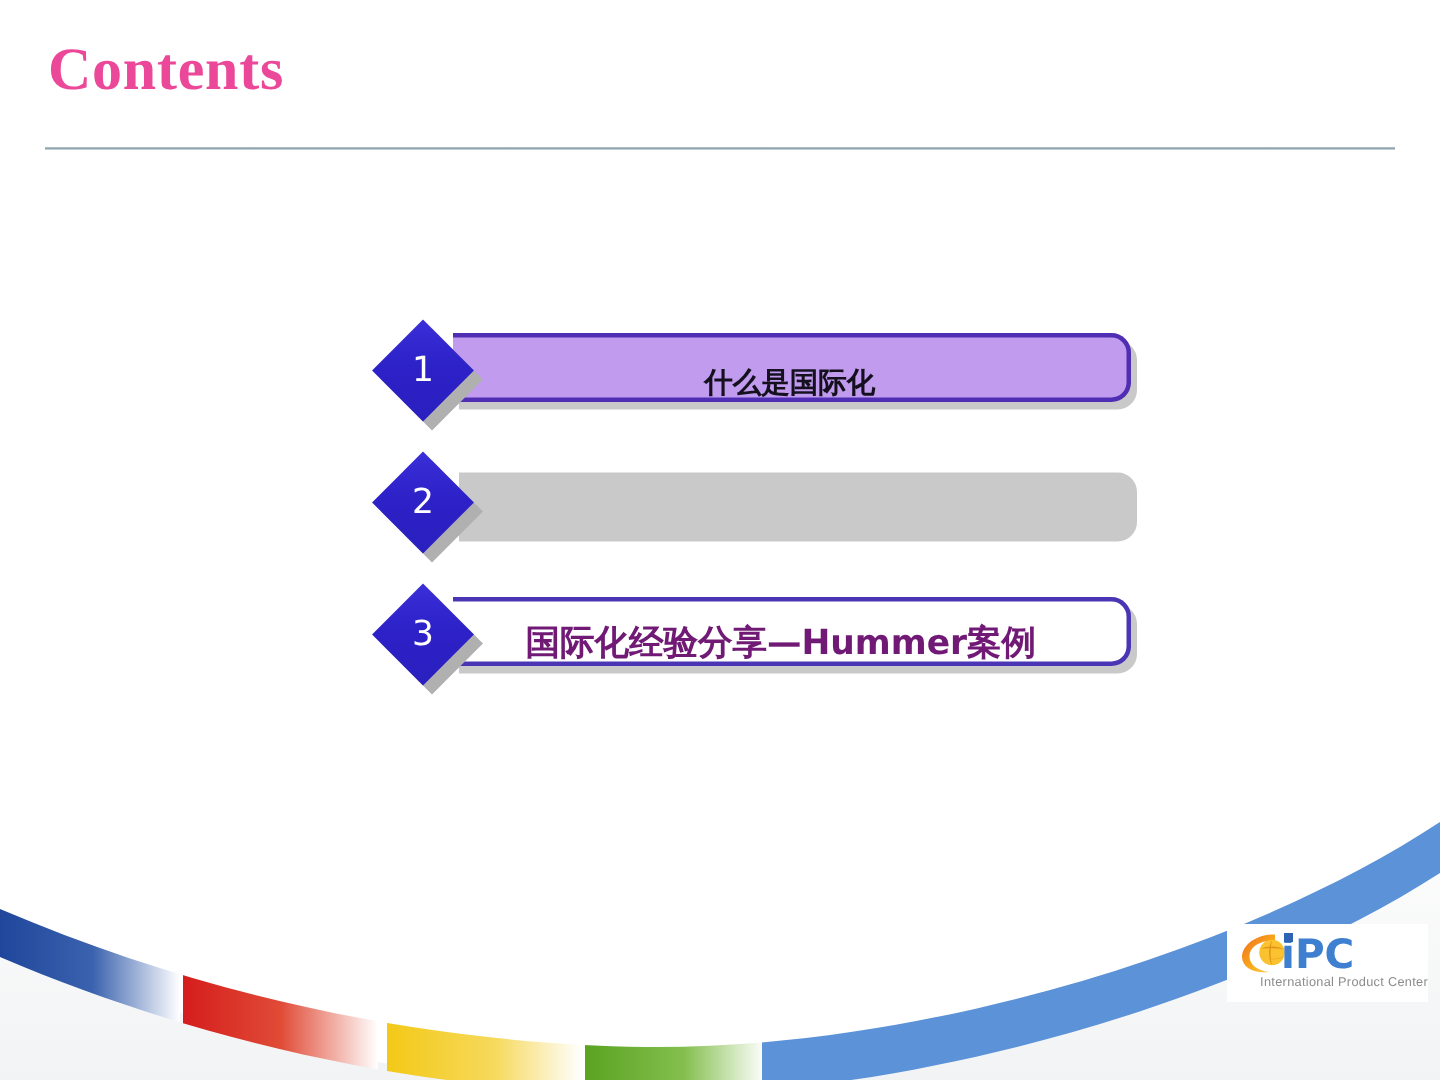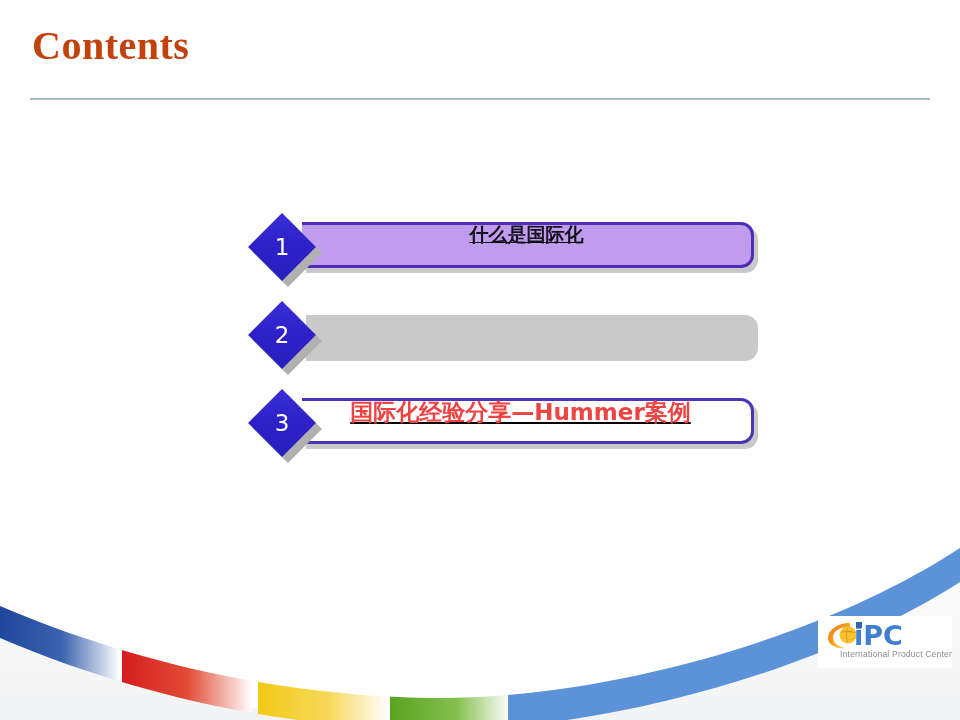--- a/index.html
+++ b/index.html
@@ -27,21 +27,21 @@
     height: 110px;
   }
   #page-title {
     position: absolute;
     left: 32px;
     top: 22px;
     font-family: "Liberation Serif", "DejaVu Serif", serif;
     font-weight: bold;
     font-size: 40px;
     line-height: 48px;
-    color: #c2410c;
+    color: #ec4899;
     letter-spacing: 0.5px;
     white-space: nowrap;
   }
   #title-rule {
     position: absolute;
     left: 30px;
     top: 98px;
     width: 900px;
     height: 2px;
     background: linear-gradient(to bottom, #b7c6cc 0%, #8ea3ac 55%, #dfe6e9 100%);
@@ -75,39 +75,38 @@
     left: 54px;
     top: 22px;
     width: 452px;
     height: 46px;
     box-sizing: border-box;
     border: 3px solid #4a35b4;
     border-left: none;
     border-radius: 0 13px 13px 0;
     background: #ffffff;
     display: flex;
-    align-items: flex-start;
+    align-items: flex-end;
     justify-content: center;
-    text-decoration: underline;
   }
   .row.purple .bar {
     background: #c19bee;
     border-color: #4f2eb4;
   }
   .bar-label {
     font-family: "DejaVu Sans", "Liberation Sans", sans-serif;
     font-weight: bold;
     font-size: 19px;
     color: #14101e;
     white-space: nowrap;
     line-height: 1;
   }
   .row.big .bar-label {
     font-size: 23px;
-    color: #ef4444;
+    color: #701a75;
   }
   .row.shift-left .bar-label {
     position: relative;
     left: -28px;
   }
   .row.shift-left2 .bar-label {
     position: relative;
     left: -6px;
   }
 

